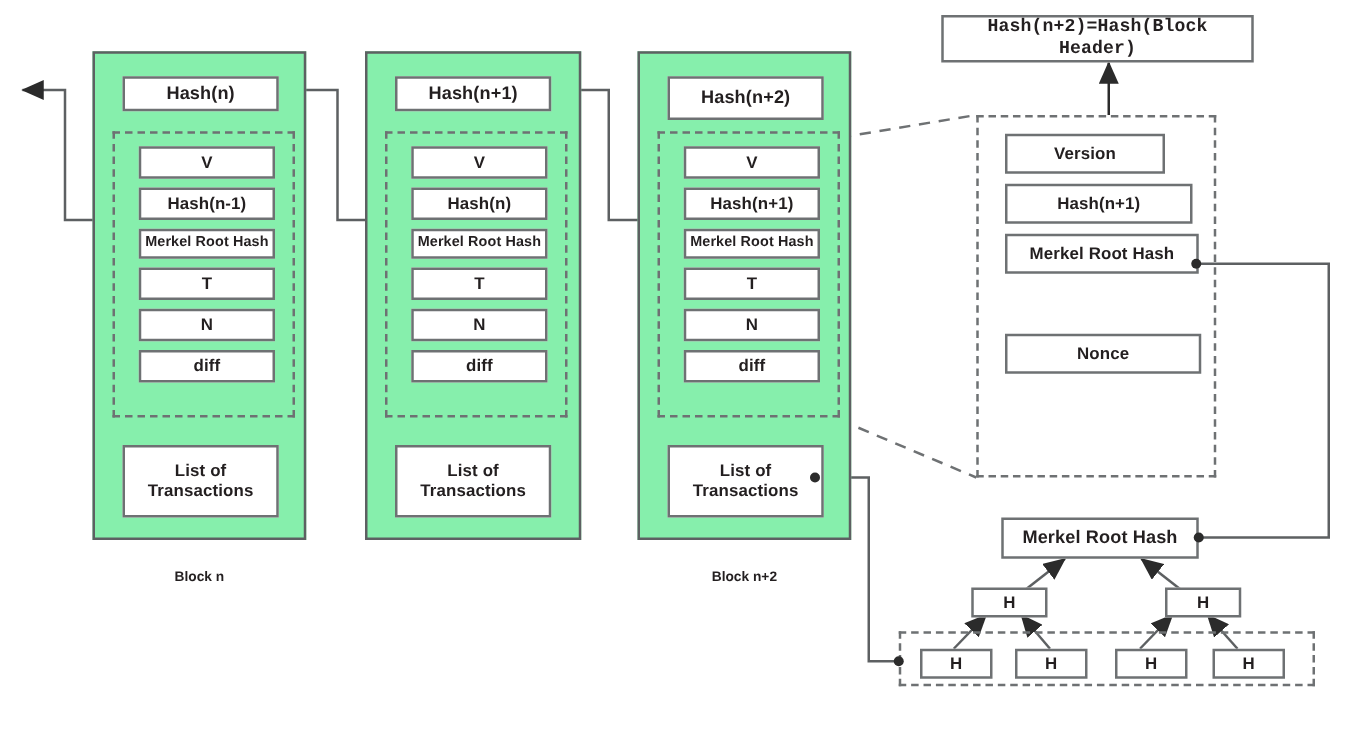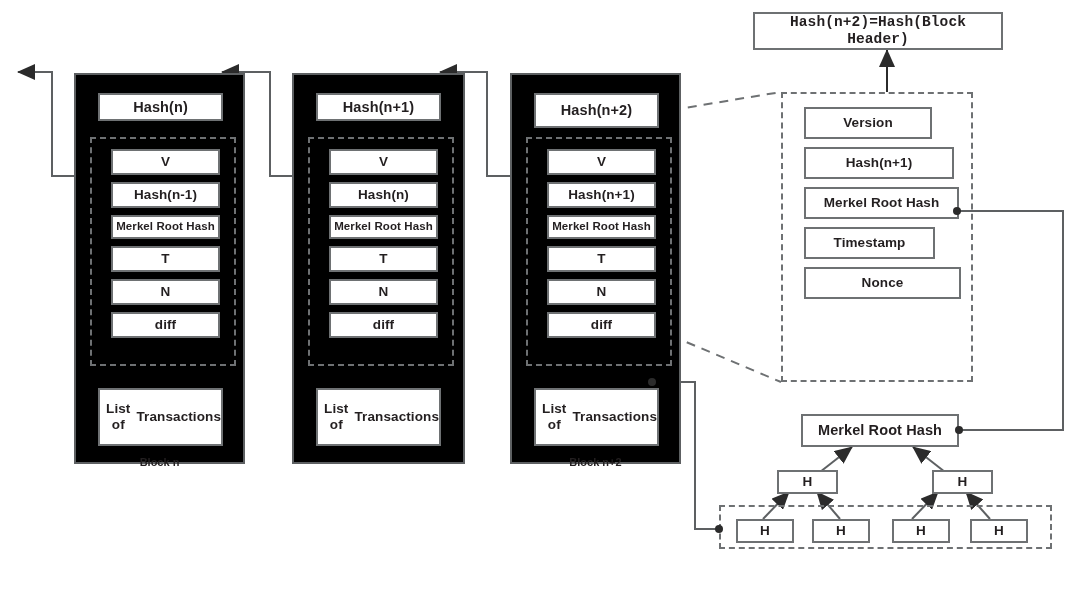--- a/index.html
+++ b/index.html
@@ -13,22 +13,21 @@
     height: 599px;
     background: #ffffff;
     font-family: "Liberation Sans", sans-serif;
     overflow: hidden;
   }
   .abs { position: absolute; box-sizing: border-box; }
 
   
   .block-outer {
     border: 2px solid #5d6062;
-    background: #000000;
-    margin-top: 32px;
+    background: #86efac;
   }
   
   .dashed-group {
     border: 2px dashed #6e7173;
     background: transparent;
   }
   
   .fbox {
     border: 2px solid #6e7173;
     background: #ffffff;
@@ -37,21 +36,21 @@
     justify-content: center;
     color: #231f20;
     font-weight: 700;
     letter-spacing: .1px;
     text-align: center;
     line-height: 1.15;
   }
   .fbox.sm { font-size: 11.5px; font-weight: 700; }
   .fbox.md { font-size: 13.5px; }
   .fbox.lg { font-size: 14.5px; }
-  .fbox.two-line { }
+  .fbox.two-line { flex-direction: column; }
 
   .caption {
     color: #231f20;
     font-size: 11px;
     font-weight: 700;
     text-align: center;
     white-space: nowrap;
   }
   .dot {
     width: 8px; height: 8px; border-radius: 50%;
@@ -179,21 +178,20 @@
   <div class="abs caption" style="left:510px; top:456px; width:171px;">Block n+2</div>
 
   <div class="abs dot" style="left:648px; top:378px;"></div>
 
   <div class="abs fbox lg" style="left:753px; top:12px; width:250px; height:38px;font-family:Liberation Mono, monospace;">Hash(n+2)=Hash(Block Header)</div>
 
   <div class="abs dashed-group" style="left:781px; top:92px; width:192px; height:290px;">
     <div class="abs fbox md" style="left:21px; top:13px; width:128px; height:32px;">Version</div>
     <div class="abs fbox md" style="left:21px; top:53px; width:150px; height:32px;">Hash(n+1)</div>
     <div class="abs fbox md" style="left:21px; top:93px; width:155px; height:32px;">Merkel Root Hash</div>
-    <div class="abs fbox md" style="left:21px; top:133px; width:131px; height:32px;">Timestamp</div>
     <div class="abs fbox md" style="left:21px; top:173px; width:157px; height:32px;">Nonce</div>
   </div>
 
   <div class="abs dot" style="left:953px; top:207px;"></div>
 
   <div class="abs fbox lg" style="left:801px; top:414px; width:158px; height:33px;">Merkel Root Hash</div>
   <div class="abs dot" style="left:955px; top:426px;"></div>
 
   <div class="abs fbox md" style="left:777px; top:470px; width:61px; height:24px;">H</div>
   <div class="abs fbox md" style="left:932px; top:470px; width:61px; height:24px;">H</div>

